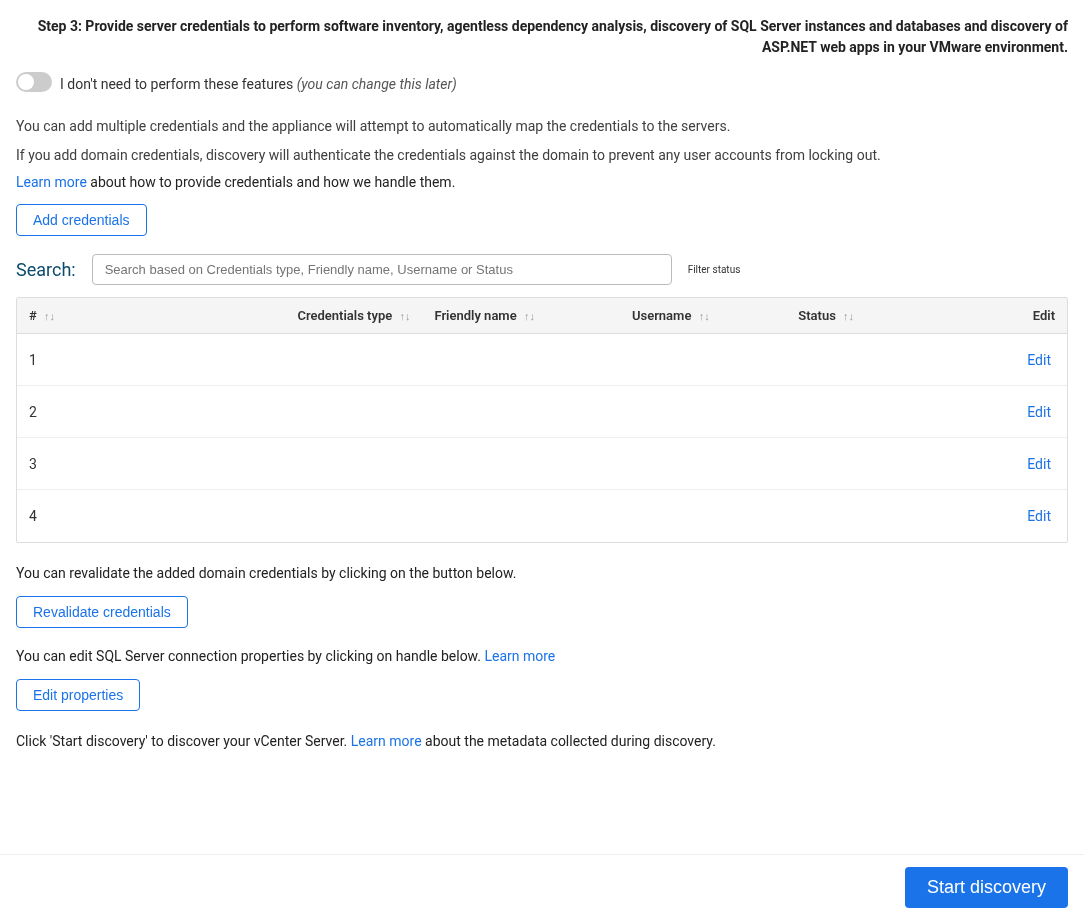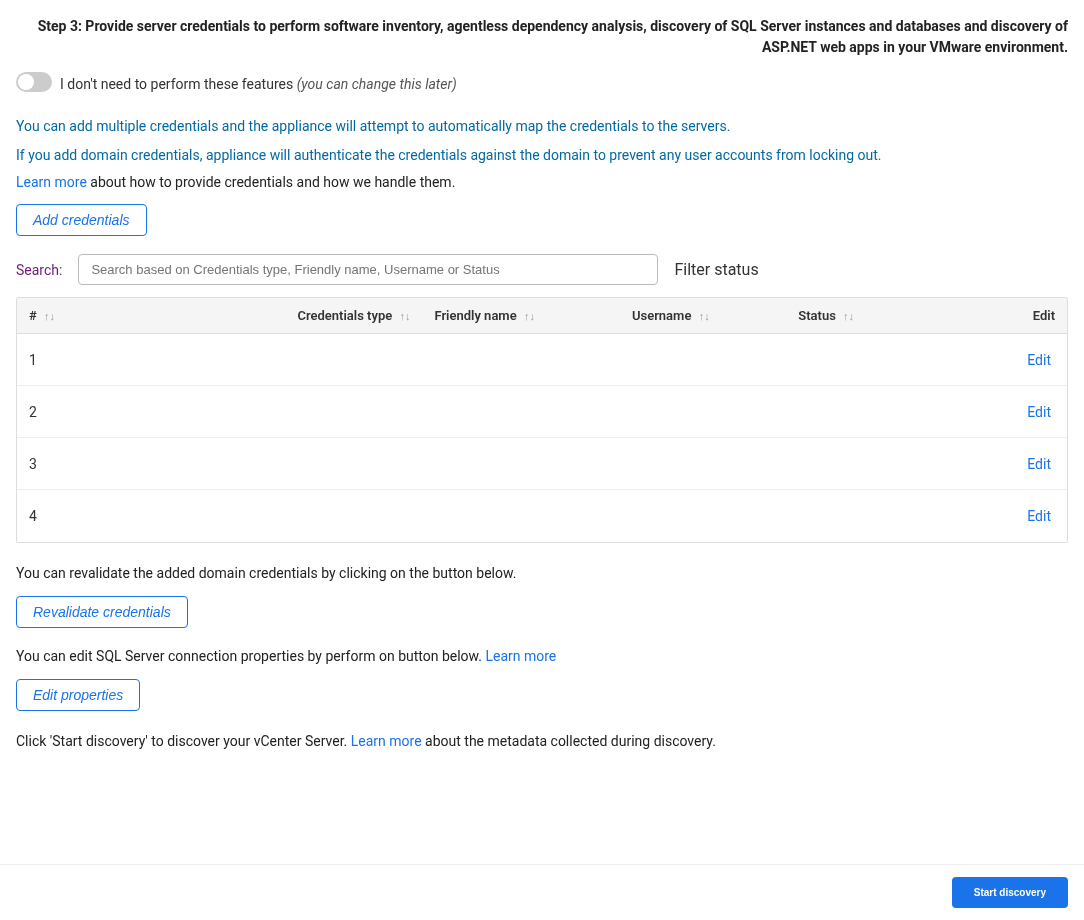--- a/index.html
+++ b/index.html
@@ -49,70 +49,69 @@
     .toggle-label {
       font-size: 14px;
       color: #333;
     }
     .toggle-label em {
       font-style: italic;
       color: #555;
     }
     .info-text {
       font-size: 14px;
-      color: #0369a1;
+      color: #404040;
       margin-bottom: 8px;
       line-height: 1.5;
     }
     .learn-more-row {
       margin-bottom: 14px;
     }
     .link {
       color: #1a73e8;
       text-decoration: none;
       cursor: pointer;
     }
     .btn-outline {
       border: 1px solid #1a73e8;
       background: #fff;
       color: #1a73e8;
       padding: 7px 16px;
       border-radius: 4px;
       cursor: pointer;
       font-size: 14px;
       margin-bottom: 18px;
-      font-style: italic;
     }
     .btn-primary {
       border: none;
       background: #1a73e8;
       color: #fff;
       padding: 10px 22px;
       border-radius: 4px;
       cursor: pointer;
-      font-size: 10px;
-      font-weight: 700;
+      font-size: 18px;
+      font-weight: 400;
     }
     .search-label {
-      font-size: 14px;
-      color: #701a75;
+      font-size: 18px;
+      color: #0c4a6e;
       white-space: nowrap;
     }
     .search-input {
       flex: 1;
       max-width: 580px;
       padding: 7px 12px;
       border: 1px solid #bbb;
       border-radius: 4px;
       font-size: 13px;
       color: #b91c1c;
       outline: none;
     }
     .filter-label {
-      font-size: 16px;
+      font-size: 10px;
       color: #333;
       white-space: nowrap;
     }
     .filter-select {
       padding: 6px 28px 6px 10px;
       border: 1px solid #bbb;
       border-radius: 4px;
       font-size: 14px;
       color: #333;
       background: #fff;
@@ -205,21 +204,21 @@
 <p class="step-header">Step 3: Provide server credentials to perform software inventory, agentless dependency analysis, discovery of SQL Server instances and databases and discovery of ASP.NET web apps in your VMware environment.</p>
 
 <div class="toggle-row">
   <div class="toggle"></div>
   <span class="toggle-label">
     <span>I don't need to perform these features</span> <em>(you can change this later)</em>
   </span>
 </div>
 
 <p class="info-text">You can add multiple credentials and the appliance will attempt to automatically map the credentials to the servers.</p>
-<p class="info-text">If you add domain credentials, appliance will authenticate the credentials against  the domain to prevent any user accounts from locking out.</p>
+<p class="info-text">If you add domain credentials, discovery will authenticate the credentials against  the domain to prevent any user accounts from locking out.</p>
 
 <div class="learn-more-row">
   <a class="link" href="#">Learn more</a><span> about how to provide credentials and how we handle them.</span>
 </div>
 
 <div>
   <button class="btn-outline">Add credentials</button>
 </div>
 
 <div class="search-filter-wrapper">
@@ -286,21 +285,21 @@
       </tbody>
   </table>
 </div>
 
 <p class="section-text">You can revalidate the added domain credentials by clicking on the button below.</p>
 <div style="margin-bottom: 18px;">
   <button class="btn-outline" style="margin-bottom:0;">Revalidate credentials</button>
 </div>
 
 <p class="section-text">
-  <span>You can edit SQL Server connection properties by perform on button below.</span> <a class="link" href="#">Learn more</a>
+  <span>You can edit SQL Server connection properties by clicking on handle below.</span> <a class="link" href="#">Learn more</a>
 </p>
 <div style="margin-bottom: 20px;">
   <button class="btn-outline" style="margin-bottom:0;">Edit properties</button>
 </div>
 
 <p class="section-text">
   <span>Click 'Start discovery' to discover your vCenter Server.</span> <a class="link" href="#">Learn more</a><span> about the metadata collected during discovery.</span>
 </p>
 
 <div class="bottom-bar">

